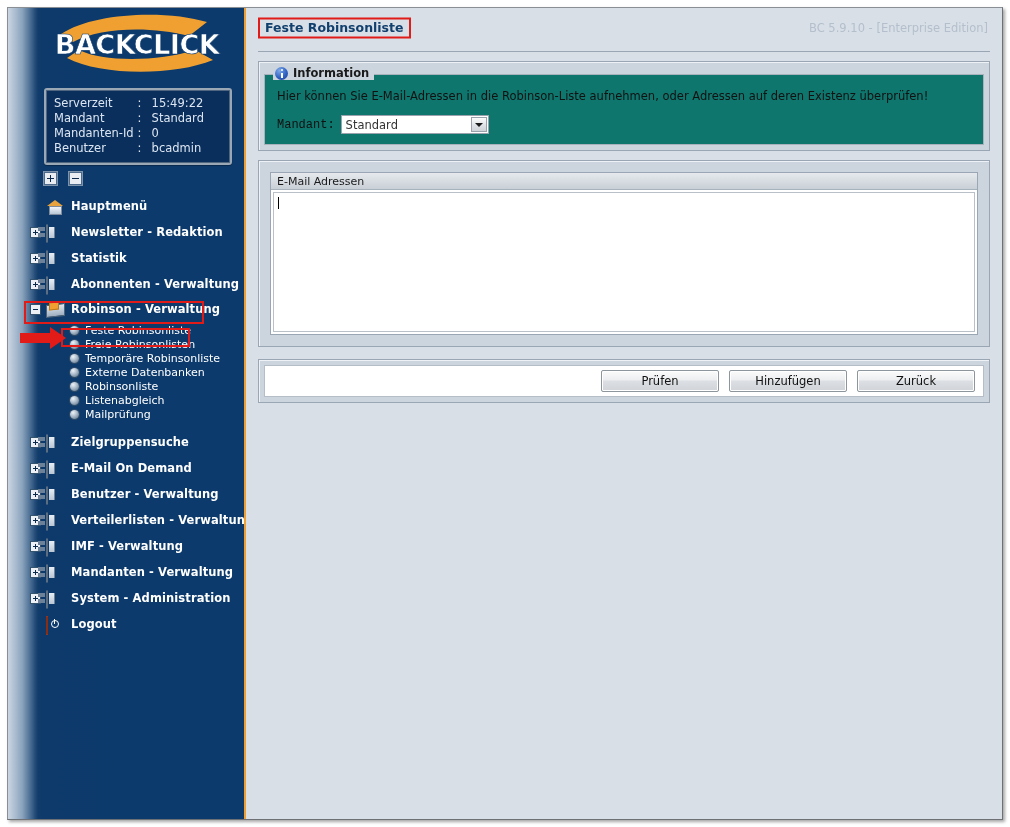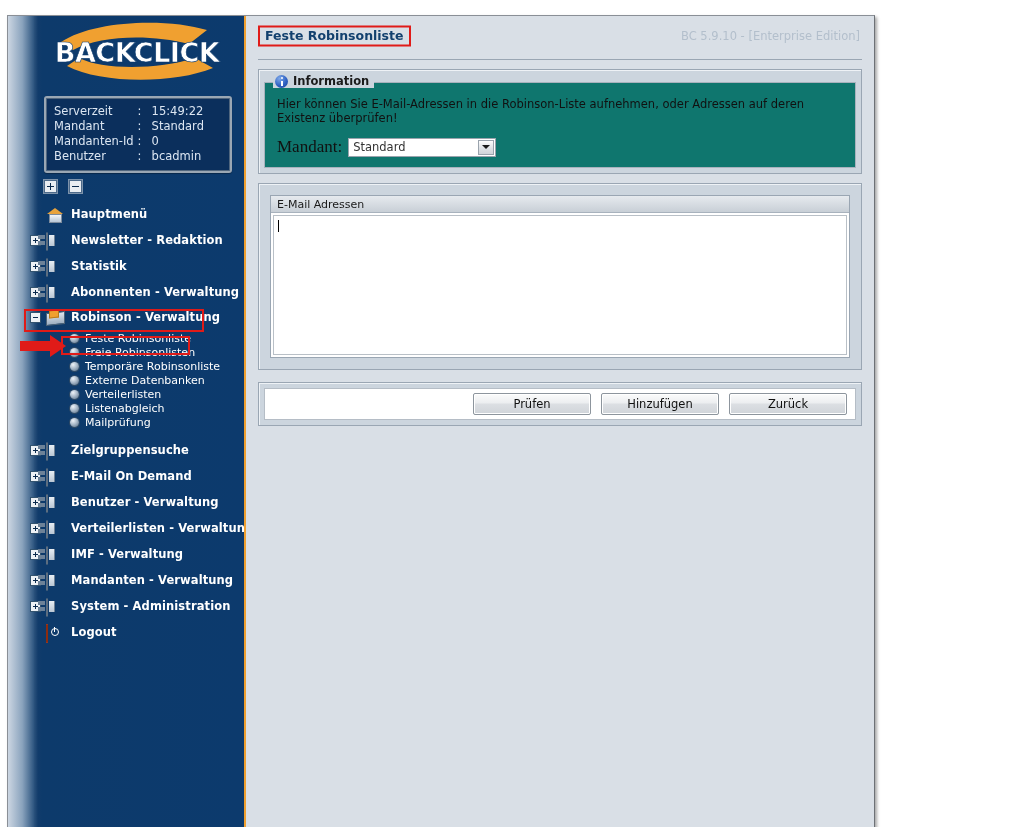--- a/index.html
+++ b/index.html
@@ -7,29 +7,28 @@
     margin: 0; padding: 0;
     width: 1010px; height: 827px;
     background: #ffffff;
     font-family: "Liberation Sans", sans-serif;
     overflow: hidden;
   }
 
   #app {
     position: absolute;
     left: 7px; top: 7px;
-    width: 868px; height: 813px;
+    width: 996px; height: 813px;
     background: #d9dfe6;
     border: 1px solid #8a8f96;
     border-right-color: #6d7176;
     border-bottom-color: #6d7176;
     box-shadow: 2px 2px 3px rgba(0,0,0,0.35);
     overflow: hidden;
     display: flex;
-    margin-top: 8px;
   }
 
   
   #sidebar {
     position: relative;
     width: 238px;
     flex: 0 0 238px;
     background: linear-gradient(to right,
         #b9c6d6 0px, #9fb1c6 8px, #5e7f9f 18px, #123c6b 30px, #0d3a6b 34px, #0c3a6d 100%);
     border-right: 2px solid #f0a030;
@@ -280,21 +279,21 @@
   .info-icon::after{
     content:""; position:absolute; left:5.5px; top:6px; width:2px; height:5px;
     background:#fff;
   }
 
   .info-text{
     font-size:11.5px; color:#111; margin:0 0 12px 0;
     font-family:"DejaVu Sans", sans-serif;
   }
   .mandant-row{ display:flex; align-items:center; gap:6px; }
-  .mandant-row .lab{ font-size:17px; color:#111; font-family:Liberation Serif, serif;}
+  .mandant-row .lab{ font-size:12px; color:#111; font-family:Liberation Mono, monospace;}
   .select{
     position:relative;
     width:148px; height:19px;
     border:1px solid #9aa3ad;
     background:#ffffff;
     display:flex; align-items:center;
     font-size:11.5px; color:#333;
     font-family:"DejaVu Sans", sans-serif;
     padding-left:4px;
     cursor:pointer;
@@ -460,21 +459,21 @@
         <div class="sub-row">
           <span class="bullet"></span>
           <span class="lbl">Temporäre Robinsonliste</span>
         </div>
         <div class="sub-row">
           <span class="bullet"></span>
           <span class="lbl">Externe Datenbanken</span>
         </div>
         <div class="sub-row">
           <span class="bullet"></span>
-          <span class="lbl">Verteilerlisten</span>
+          <span class="lbl">Robinsonliste</span>
         </div>
         <div class="sub-row">
           <span class="bullet"></span>
           <span class="lbl">Listenabgleich</span>
         </div>
         <div class="sub-row">
           <span class="bullet"></span>
           <span class="lbl">Mailprüfung</span>
         </div>
       </div>

